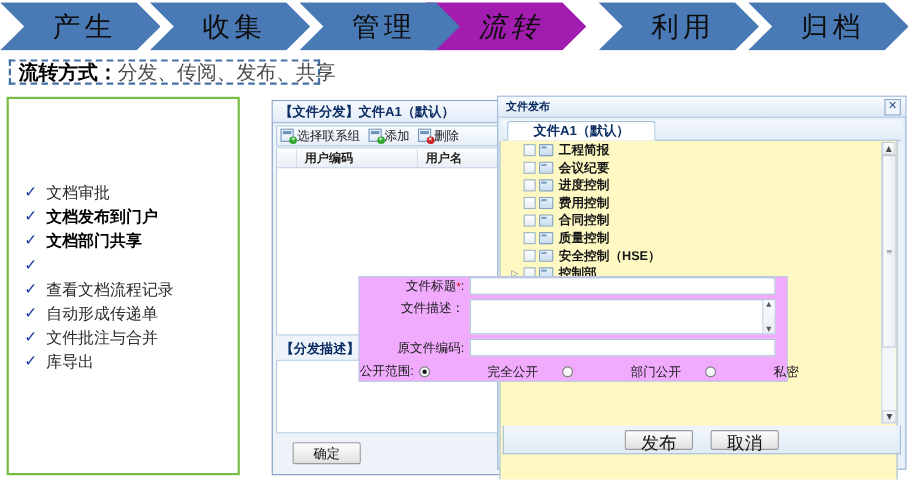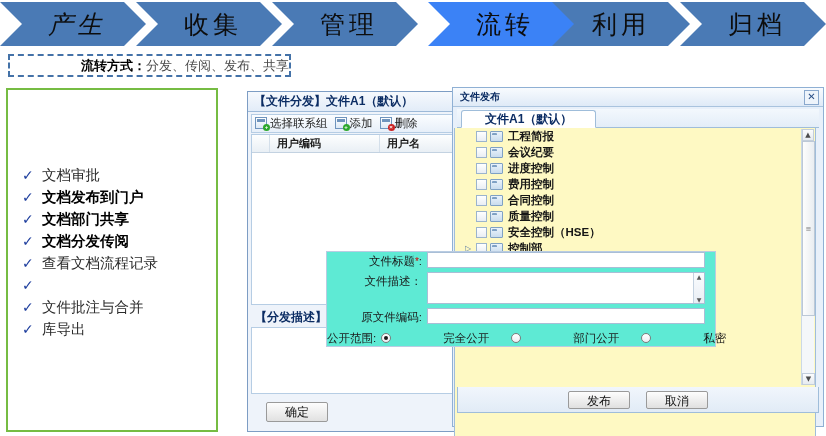--- a/index.html
+++ b/index.html
@@ -17,21 +17,21 @@
     font-family:"DejaVu Serif","Liberation Serif",serif;
     clip-path:polygon(0 0, calc(100% - 22px) 0, 100% 50%, calc(100% - 22px) 100%, 0 100%, 22px 50%);
   }
   .chev.first{clip-path:polygon(0 0, calc(100% - 22px) 0, 100% 50%, calc(100% - 22px) 100%, 0 100%, 22px 50%);}
   .chev span{transform:translateX(4px);}
   
   #flow-note{
     position:absolute;left:8px;top:54px;width:283px;height:23px;
     border:2px dashed #4472a8;box-sizing:border-box;
     display:flex;align-items:center;padding-left:7px;
-    font-size:13px;color:#4a4a4a;white-space:nowrap;justify-content:flex-end;
+    font-size:18px;color:#4a4a4a;white-space:nowrap;
   }
   #flow-note b{color:#000;font-weight:bold;}
   
   #checklist-panel{
     position:absolute;left:6px;top:88px;width:212px;height:344px;
     border:2px solid #76bc43;box-sizing:border-box;background:#fff;
   }
   #checklist{position:absolute;left:14px;top:74px;}
   .ck-row{display:flex;align-items:center;height:22px;white-space:nowrap;}
   .ck-mark{
@@ -168,28 +168,28 @@
     font-size:7px;color:#7c7c7c;font-family:"DejaVu Sans",sans-serif;
   }
   #sb-down{position:absolute;left:0;bottom:0;width:13px;}
   #pub-footer{
     position:absolute;left:4px;top:299px;width:362px;height:26px;
     background:linear-gradient(#f1f6fc,#e1ebf6);
     border:1px solid #9fbdda;border-top:none;box-sizing:border-box;
     display:flex;align-items:center;justify-content:center;gap:16px;
   }
   .ft-btn{
-    width:62px;height:18px;font-size:12px;color:#111;
+    width:62px;height:18px;font-size:16px;color:#111;
     background:linear-gradient(#fdfdfd,#e0e0e0);border:1px solid #9a9a9a;border-radius:2px;
     cursor:default;font-family:"Liberation Sans",sans-serif;
   }
   
   #form-dialog{
     position:absolute;left:326px;top:251px;width:390px;height:96px;
-    background:#5eead4;border:1px solid #b9cce2;box-sizing:border-box;
+    background:#f0abfc;border:1px solid #b9cce2;box-sizing:border-box;
   }
   .frow{display:flex;align-items:flex-start;height:20px;}
   .flabel{
     width:100px;text-align:right;padding-right:5px;box-sizing:border-box;
     font-size:11.5px;color:#1a1a1a;line-height:19px;white-space:nowrap;
   }
   .req{color:#d00000;font-size:10px;}
   .finput{
     flex:1;margin-right:10px;height:16px;background:#fff;
     border:1px solid #a9bed6;box-sizing:border-box;
@@ -214,30 +214,30 @@
   .rdot.on::after{
     content:"";position:absolute;left:2px;top:2px;width:4px;height:4px;
     border-radius:50%;background:#1a1a1a;
   }
   .rlabel{font-size:11.5px;color:#1a1a1a;white-space:nowrap;margin-left:47px;}
 </style>
 </head>
 <body>
 
 <div id="process-banner">
-    <div class="chev first" style="left: 0px; width: 146px; background: rgb(74, 122, 181); z-index: 6; font-style: italic;">
+    <div class="chev first" style="left: 0px; width: 146px; background: rgb(74, 122, 181); z-index: 6;">
       <span>产生</span>
     </div>
     <div class="chev" style="left: 136px; width: 146px; background: rgb(74, 122, 181); z-index: 5;">
       <span>收集</span>
     </div>
     <div class="chev" style="left: 272px; width: 146px; background: rgb(74, 122, 181); z-index: 4;">
       <span>管理</span>
     </div>
-    <div class="chev" style="left: 428px; width: 146px; background: #3b82f6; z-index: 3;">
+    <div class="chev" style="left: 387px; width: 146px; background: #a21caf; z-index: 3; font-style: italic;">
       <span>流转</span>
     </div>
     <div class="chev" style="left: 544px; width: 146px; background: rgb(74, 122, 181); z-index: 2;">
       <span>利用</span>
     </div>
     <div class="chev" style="left: 680px; width: 146px; background: rgb(74, 122, 181); z-index: 1;">
       <span>归档</span>
     </div>
   </div>
 
@@ -255,28 +255,28 @@
       <div class="ck-row">
         <span class="ck-mark">✓</span>
         <span class="ck-label bold">文档发布到门户</span>
       </div>
       <div class="ck-row">
         <span class="ck-mark">✓</span>
         <span class="ck-label bold">文档部门共享</span>
       </div>
       <div class="ck-row">
         <span class="ck-mark">✓</span>
-        <span class="ck-label bold">文档分发传阅</span>
       </div>
       <div class="ck-row">
         <span class="ck-mark">✓</span>
         <span class="ck-label">查看文档流程记录</span>
       </div>
       <div class="ck-row">
         <span class="ck-mark">✓</span>
+        <span class="ck-label">自动形成传递单</span>
       </div>
       <div class="ck-row">
         <span class="ck-mark">✓</span>
         <span class="ck-label">文件批注与合并</span>
       </div>
       <div class="ck-row">
         <span class="ck-mark">✓</span>
         <span class="ck-label">库导出</span>
       </div>
     </div>

